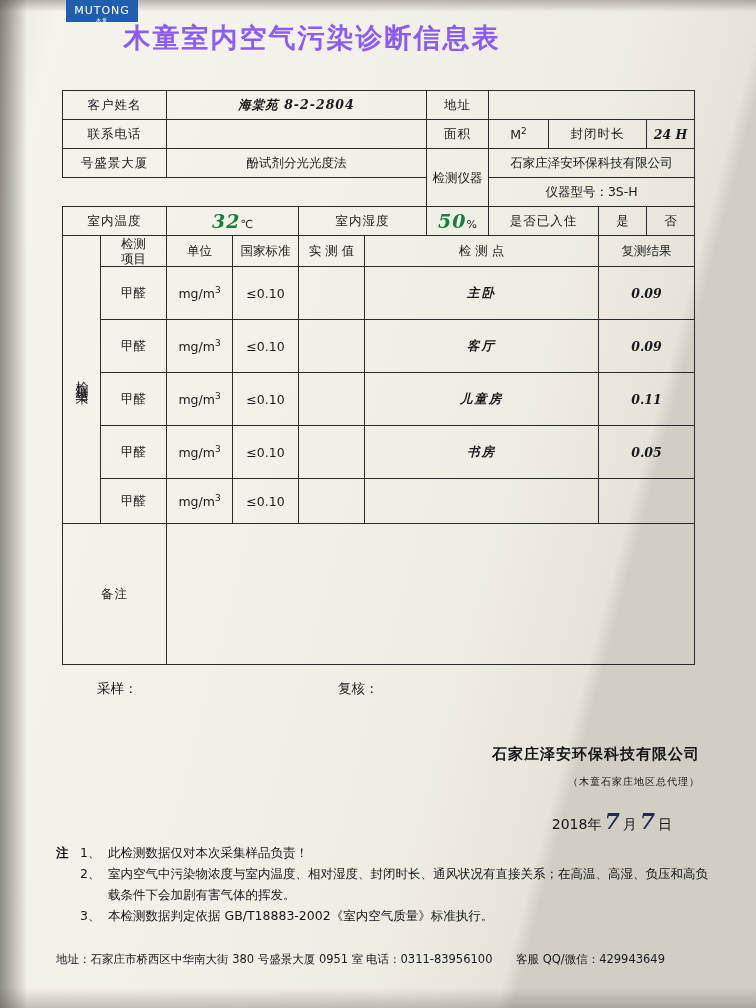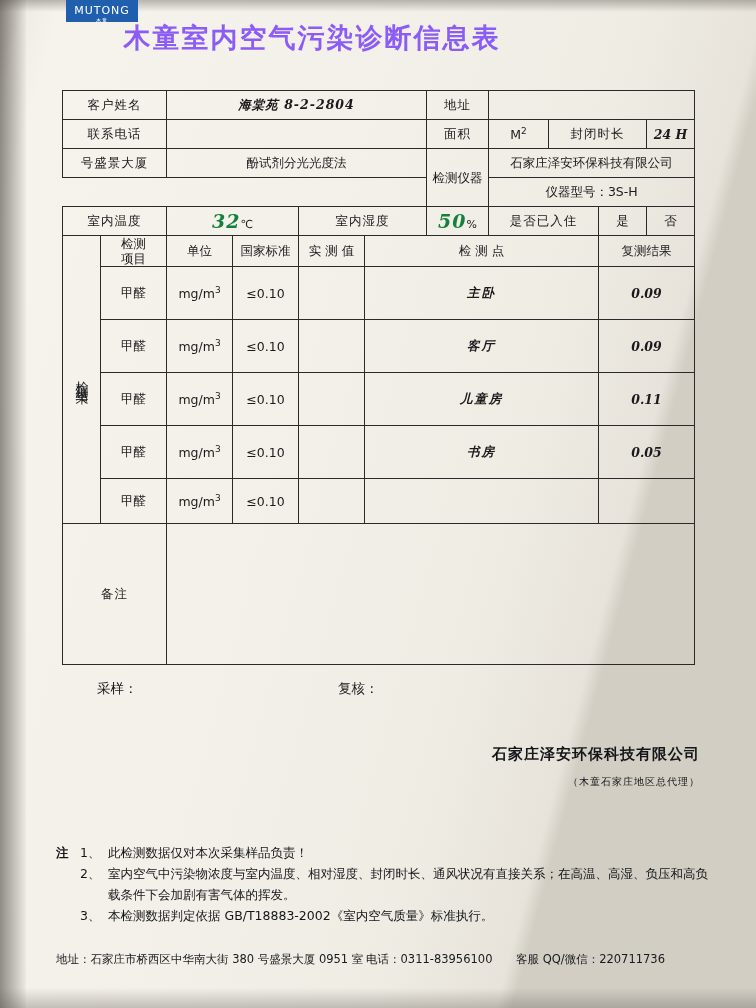--- a/index.html
+++ b/index.html
@@ -357,20 +357,23 @@
   </tbody>
     </table>
 
   <div class="sampler-row">
     <span class="a">采样：</span>
     <span class="b">复核：</span>
   </div>
 
   <div class="company">石家庄泽安环保科技有限公司</div>
   <div class="company2">（木童石家庄地区总代理）</div>
+  <div class="datestamp">
+    <span>2018</span><span>年</span><span class="hd">7</span><span>月</span><span class="hd">7</span><span>日</span>
+  </div>
 
   <div class="notes">
     <span class="nlabel">注</span>
     <ol>
       <li>
         <span class="num">1、</span>
         <span class="cont">此检测数据仅对本次采集样品负责！</span>
       </li>
       <li>
         <span class="num">2、</span>
@@ -379,15 +382,15 @@
       <li>
         <span class="num">3、</span>
         <span class="cont">本检测数据判定依据 GB/T18883-2002《室内空气质量》标准执行。</span>
       </li>
     </ol>
   </div>
 
   <div class="footer">
     <span class="f1">地址：石家庄市桥西区中华南大街 380 号盛景大厦 0951 室</span>
     <span class="f2">电话：0311-83956100</span>
-    <span class="f3">客服 QQ/微信：220711736</span>
+    <span class="f3">客服 QQ/微信：429943649</span>
   </div>
 </div>
 
 </body></html>

